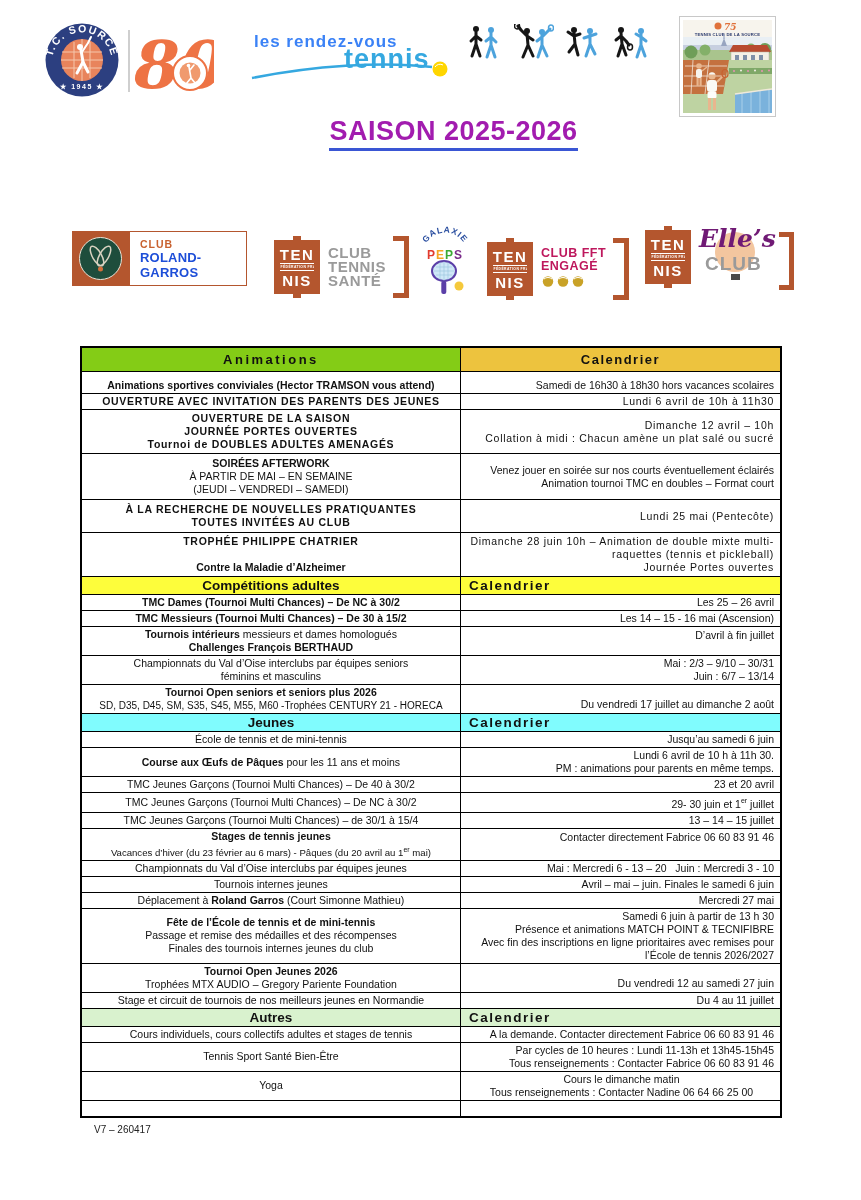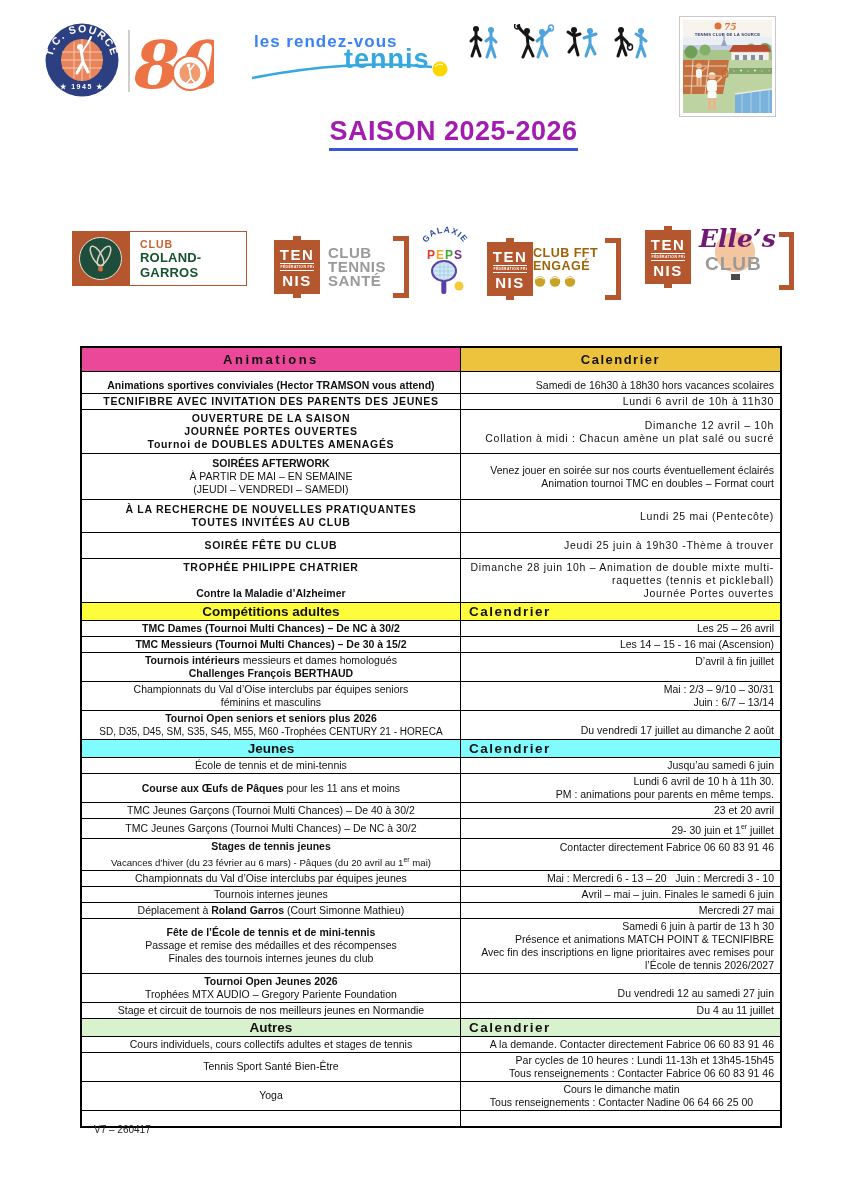--- a/index.html
+++ b/index.html
@@ -19,36 +19,36 @@
   
   .title-wrap{position:absolute;top:116px;left:0;width:100%;text-align:center;}
   .title{display:inline-block;margin-left:46px;font-size:27px;font-weight:800;color:#a21caf;
          border-bottom:3px solid #3A56D4;padding-bottom:1px;letter-spacing:.5px;}
 
   
   .p-rg{left:72px;top:231px;display:flex;}
   .rg-box{width:118px;height:55px;border:1.5px solid #B4562E;background:#fff;box-sizing:border-box;
           display:flex;flex-direction:column;justify-content:center;padding-left:10px;}
   .rg-club{color:#C8612F;font-weight:700;font-size:10.5px;letter-spacing:1px;}
-  .rg-name{color:#14532d;font-weight:700;font-size:13px;letter-spacing:.2px;}
+  .rg-name{color:#1d4ed8;font-weight:700;font-size:13px;letter-spacing:.2px;}
   .fftbox{width:46px;height:54px;background:#B4562E;color:#fff;display:flex;flex-direction:column;
           align-items:center;justify-content:center;position:relative;font-weight:700;flex:0 0 auto;}
   .fftbox::before,.fftbox::after{content:"";position:absolute;left:50%;transform:translateX(-50%);
           width:8px;height:4px;background:#B4562E;}
   .fftbox::before{top:-4px;} .fftbox::after{bottom:-4px;}
   .fft-ten,.fft-nis{font-size:15px;letter-spacing:1.5px;line-height:15px;}
   .fft-mid{font-size:3.4px;letter-spacing:.4px;border-top:1px solid #fff;border-bottom:1px solid #fff;
            padding:1px 0;margin:1.5px 0;width:72%;text-align:center;white-space:nowrap;overflow:hidden;}
   .bracket{width:11px;height:52px;border-top:5px solid #B4562E;border-bottom:5px solid #B4562E;
            border-right:5px solid #B4562E;margin-left:7px;flex:0 0 auto;}
   .p-ts{left:274px;top:236px;display:flex;align-items:center;}
   .ts-text{margin-left:8px;color:#9A9A9A;font-weight:700;font-size:15px;line-height:14px;letter-spacing:.5px;}
   .p-gx{left:416px;top:226px;}
   .p-fe{left:487px;top:238px;display:flex;align-items:center;}
-  .fe-text{margin-left:0;color:#a16207;font-weight:700;font-size:12.5px;line-height:13px;letter-spacing:.5px;}
+  .fe-text{margin-left:8px;color:#be185d;font-weight:700;font-size:12.5px;line-height:13px;letter-spacing:.5px;}
   .p-el{left:645px;top:230px;display:flex;align-items:flex-start;}
   .el-art{position:relative;width:88px;height:58px;}
   .el-circle{position:absolute;left:24px;top:2px;width:40px;height:40px;border-radius:50%;background:#F3C69F;}
   .el-script{position:absolute;left:8px;top:-6px;font-family:"DejaVu Serif",serif;font-style:italic;
              font-weight:700;font-size:25px;color:#701a75;}
   .el-club{position:absolute;left:14px;top:23px;font-weight:800;font-size:19px;color:#9A9A9A;letter-spacing:1px;}
   .el-sq{position:absolute;left:40px;top:44px;width:9px;height:6px;background:#4A4A4A;}
   .el-bracket{width:10px;height:48px;border-top:5px solid #B4562E;border-bottom:5px solid #B4562E;
               border-right:5px solid #B4562E;margin-top:2px;}
 
@@ -324,34 +324,34 @@
     <div class="el-bracket"></div>
   </div>
 
   <table class="sched">
     <colgroup>
         <col style="width:54.2%">
         <col style="width:45.8%">
       </colgroup>
     <tbody>
         <tr class="sec sec-big">
-          <td class="sec-l" style="background: #ec4899;">Animations</td>
+          <td class="sec-l" style="background: #84cc16;">Animations</td>
           <td class="sec-r" style="background: rgb(237, 195, 62); text-align: center;">Calendrier</td>
         </tr>
         <tr>
           <td class="lcell" style="padding-top: 7px;">
             <div class="line"><span class="b">Animations sportives conviviales (Hector TRAMSON vous attend)</span></div>
           </td>
           <td class="rcell" style="padding-top: 7px;">
             <div class="line">Samedi de 16h30 à 18h30 hors vacances scolaires</div>
           </td>
         </tr>
         <tr>
           <td class="lcell">
-            <div class="line sp"><span class="b">TECNIFIBRE AVEC INVITATION DES PARENTS DES JEUNES</span></div>
+            <div class="line sp"><span class="b">OUVERTURE AVEC INVITATION DES PARENTS DES JEUNES</span></div>
           </td>
           <td class="rcell">
             <div class="line sp"><span>Lundi 6 avril de 10h à 11h30</span></div>
           </td>
         </tr>
         <tr>
           <td class="lcell" style="padding-bottom: 2px; padding-top: 2px;">
             <div class="line sp"><span class="b">OUVERTURE DE LA SAISON</span></div>
             <div class="line sp"><span class="b">JOURNÉE PORTES OUVERTES</span></div>
             <div class="line sp"><span class="b">Tournoi de DOUBLES ADULTES AMENAGÉS</span></div>
@@ -375,28 +375,20 @@
         <tr>
           <td class="lcell" style="padding-bottom: 3px; padding-top: 3px;">
             <div class="line sp"><span class="b">À LA RECHERCHE DE NOUVELLES PRATIQUANTES</span></div>
             <div class="line sp"><span class="b">TOUTES INVITÉES AU CLUB</span></div>
           </td>
           <td class="rcell" style="padding-bottom: 3px; padding-top: 3px;">
             <div class="line sp"><span>Lundi 25 mai (Pentecôte)</span></div>
           </td>
         </tr>
         <tr>
-          <td class="lcell" style="padding-bottom: 6px; padding-top: 6px;">
-            <div class="line sp"><span class="b">SOIRÉE FÊTE DU CLUB</span></div>
-          </td>
-          <td class="rcell" style="padding-bottom: 6px; padding-top: 6px;">
-            <div class="line sp"><span>Jeudi 25 juin à 19h30 -Thème à trouver</span></div>
-          </td>
-        </tr>
-        <tr>
           <td class="lcell" style="padding-bottom: 2px; padding-top: 2px;">
             <div class="line sp"><span class="b">TROPHÉE PHILIPPE CHATRIER</span></div>
             <div class="line">&nbsp;</div>
             <div class="line"><span class="b">Contre la Maladie d’Alzheimer</span></div>
           </td>
           <td class="rcell" style="padding-bottom: 2px; padding-top: 2px;">
             <div class="line sp"><span>Dimanche 28 juin 10h – Animation de double mixte multi-raquettes (tennis et pickleball)</span></div>
             <div class="line sp"><span>Journée Portes ouvertes</span></div>
           </td>
         </tr>
@@ -480,20 +472,28 @@
         <tr>
           <td class="lcell">
             <div class="line">TMC Jeunes Garçons (Tournoi Multi Chances) – De NC à 30/2</div>
           </td>
           <td class="rcell">
             <div class="line"><span>29- 30 juin et 1</span><span class="sup">er</span><span> juillet</span></div>
           </td>
         </tr>
         <tr>
           <td class="lcell">
+            <div class="line">TMC Jeunes Garçons (Tournoi Multi Chances) – de 30/1 à 15/4</div>
+          </td>
+          <td class="rcell">
+            <div class="line">13 – 14 – 15 juillet</div>
+          </td>
+        </tr>
+        <tr>
+          <td class="lcell">
             <div class="line"><span class="b">Stages de tennis jeunes</span></div>
             <div class="line sm2"><span>Vacances d’hiver (du 23 février au 6 mars) - Pâques (du 20 avril au 1</span><span class="sup">er</span><span> mai)</span></div>
           </td>
           <td class="rcell" style="vertical-align: top; padding-top: 2px;">
             <div class="line">Contacter directement Fabrice 06 60 83 91 46</div>
           </td>
         </tr>
         <tr>
           <td class="lcell">
             <div class="line">Championnats du Val d’Oise interclubs par équipes jeunes</div>

